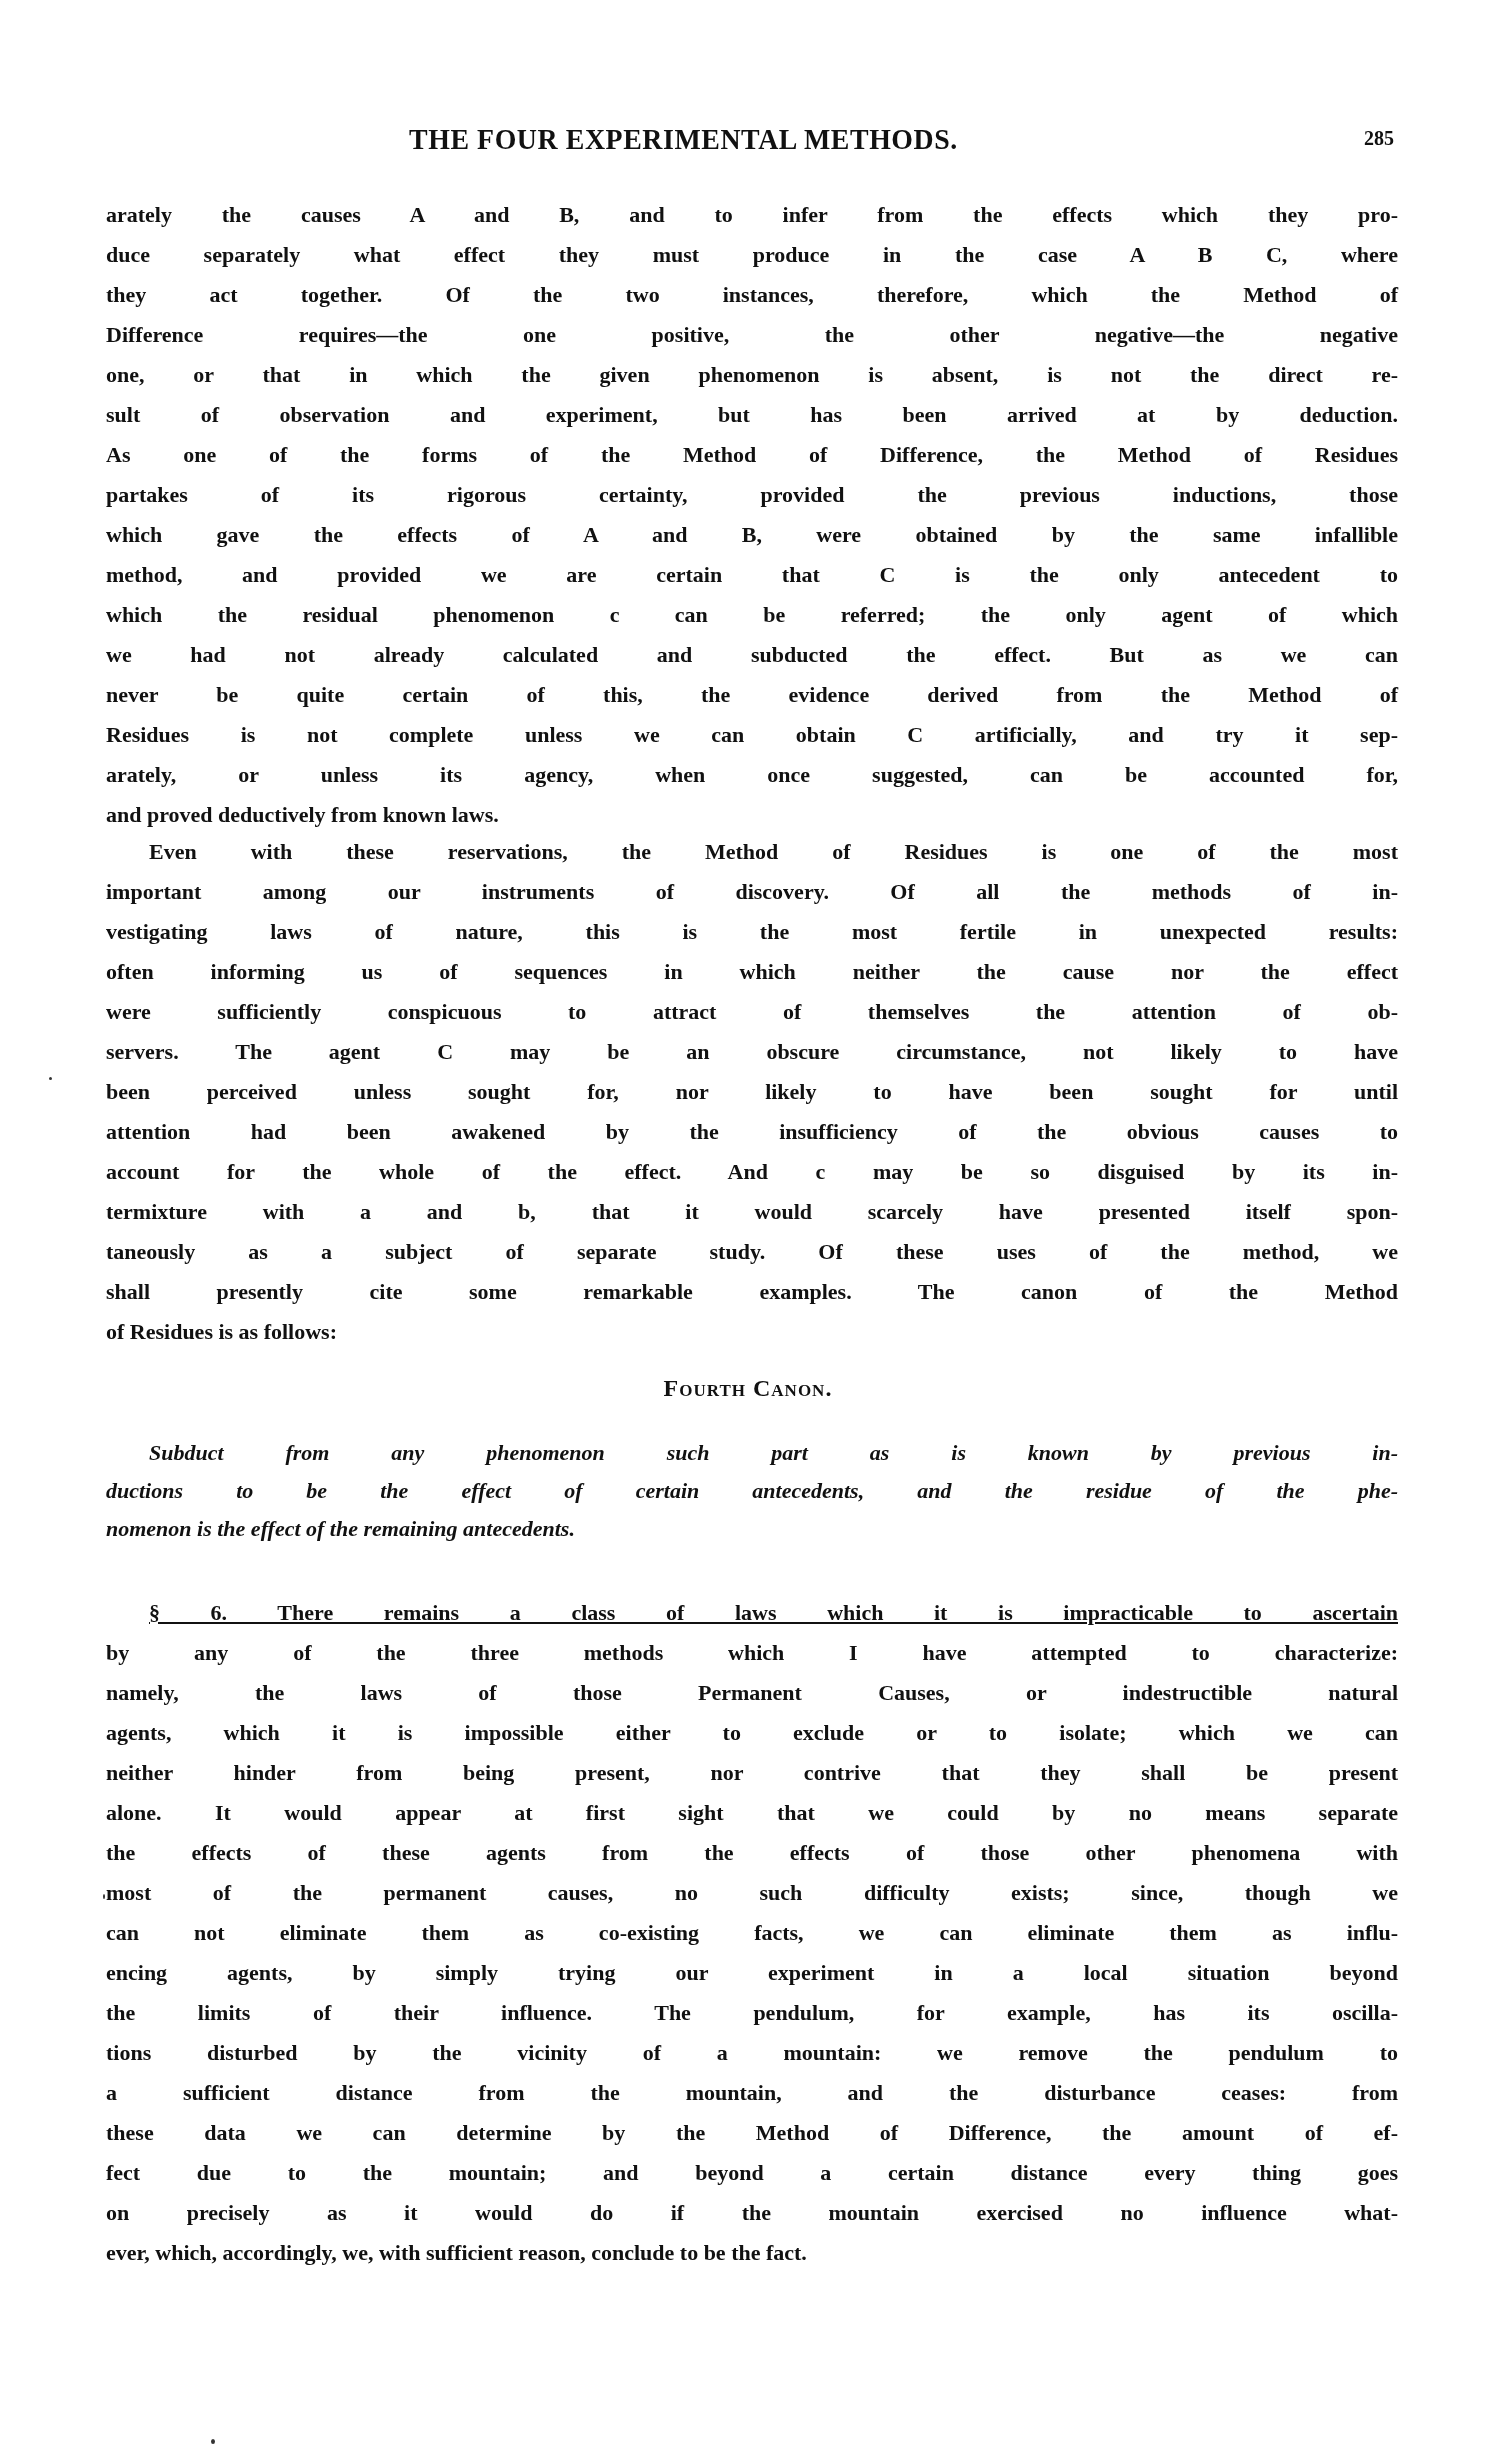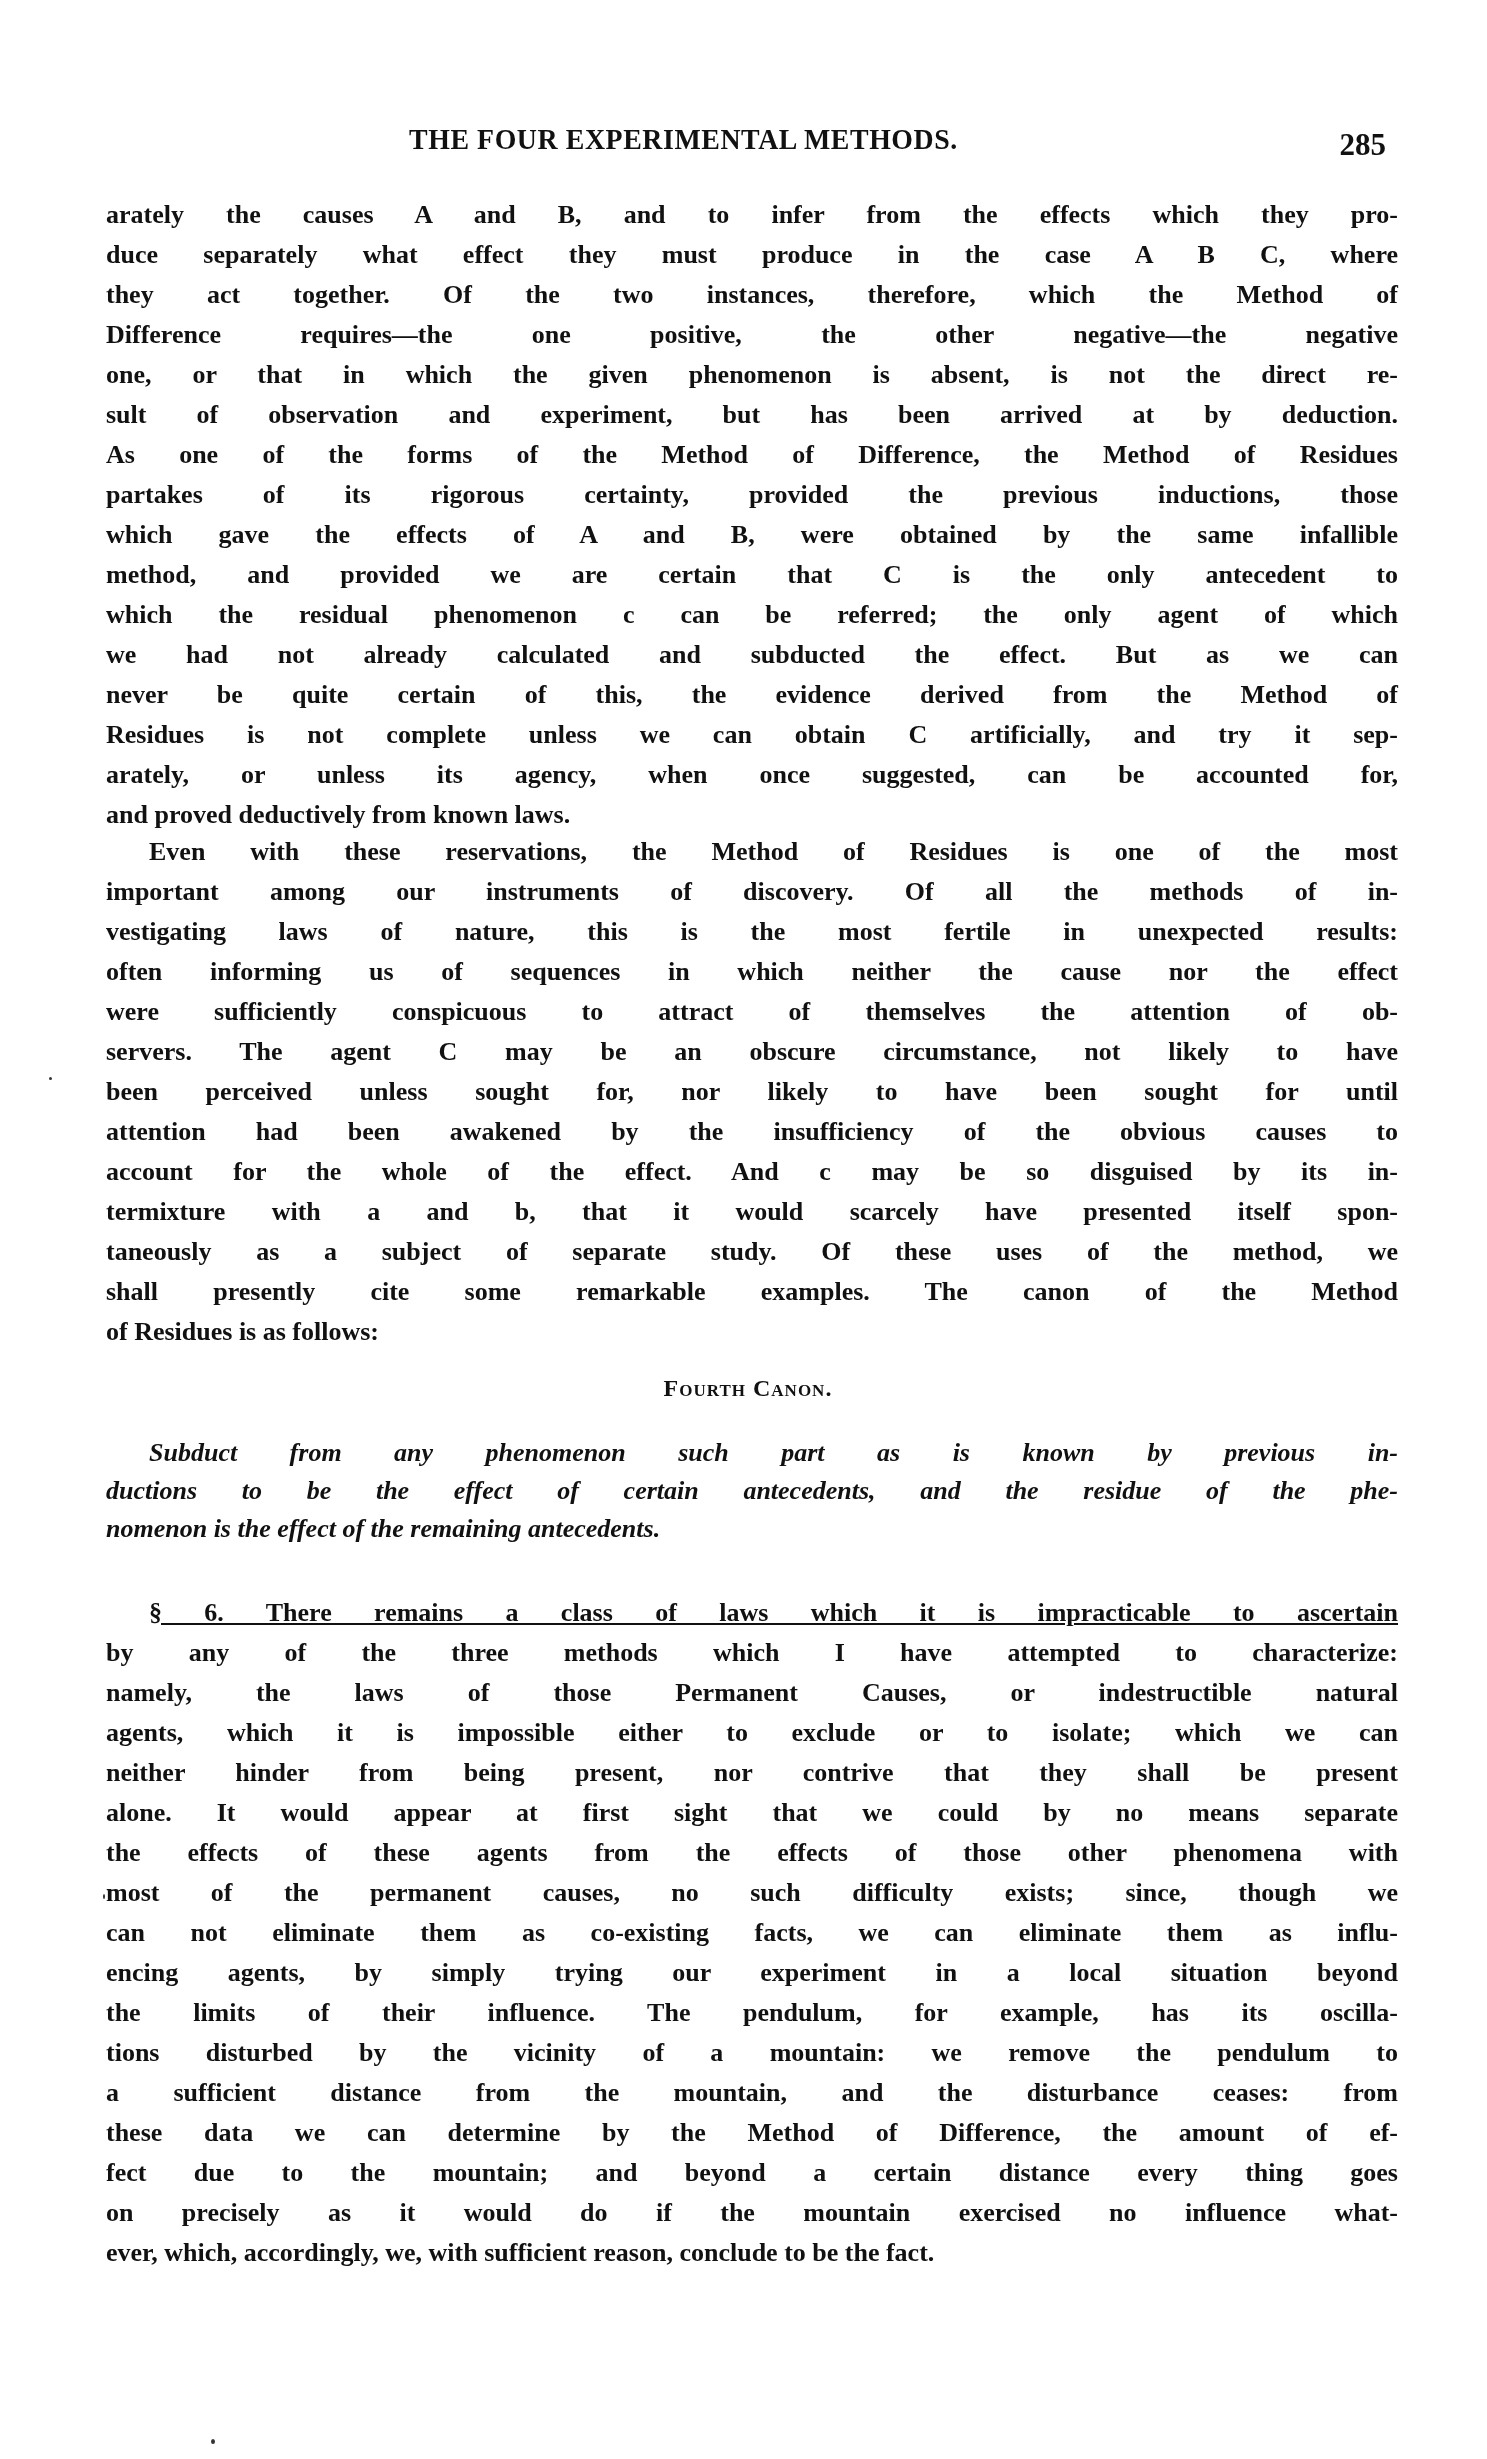--- a/index.html
+++ b/index.html
@@ -3,24 +3,24 @@
 <meta charset="utf-8">
 <style>
   html, body { margin: 0; padding: 0; background: #ffffff; }
   body { width: 1488px; height: 2460px; position: relative; overflow: hidden; color: #111111; }
   .page { position: absolute; left: 0; top: 0; width: 1488px; height: 2460px; margin-top: 8px; }
   .running-head {
     position: absolute; left: 106px; width: 1292px; top: 111px; height: 44px;
     font-family: "Liberation Serif", serif; font-weight: bold; font-size: 29px;
   }
   .running-title { position: absolute; left: 303px; top: 4px; letter-spacing: 0.6px; transform: scaleX(0.96); transform-origin: left; }
-  .page-number { position: absolute; right: 12px; top: 8px; font-size: 31px; }
+  .page-number { position: absolute; right: 4px; top: 8px; font-size: 20px; }
   .text-block {
     position: absolute; left: 106px; width: 1292px;
-    font-family: "Liberation Serif", serif; font-weight: bold; font-size: 26px; line-height: 40px;
+    font-family: "Liberation Serif", serif; font-weight: bold; font-size: 22px; line-height: 40px;
     text-align: justify; hyphens: manual;
   }
   .text-block p { margin: 0; }
   .canon-heading {
     position: absolute; left: 4px; width: 1488px; top: 1367px; text-align: center;
     font-family: "Liberation Serif", serif; font-weight: bold; font-size: 24px; font-variant: small-caps; letter-spacing: 1px;
   }
   .canon-text { font-style: italic; line-height: 38px; }
   .line { display: block; text-align: justify; text-align-last: justify; white-space: nowrap; }
   .line.last { text-align-last: left; }

